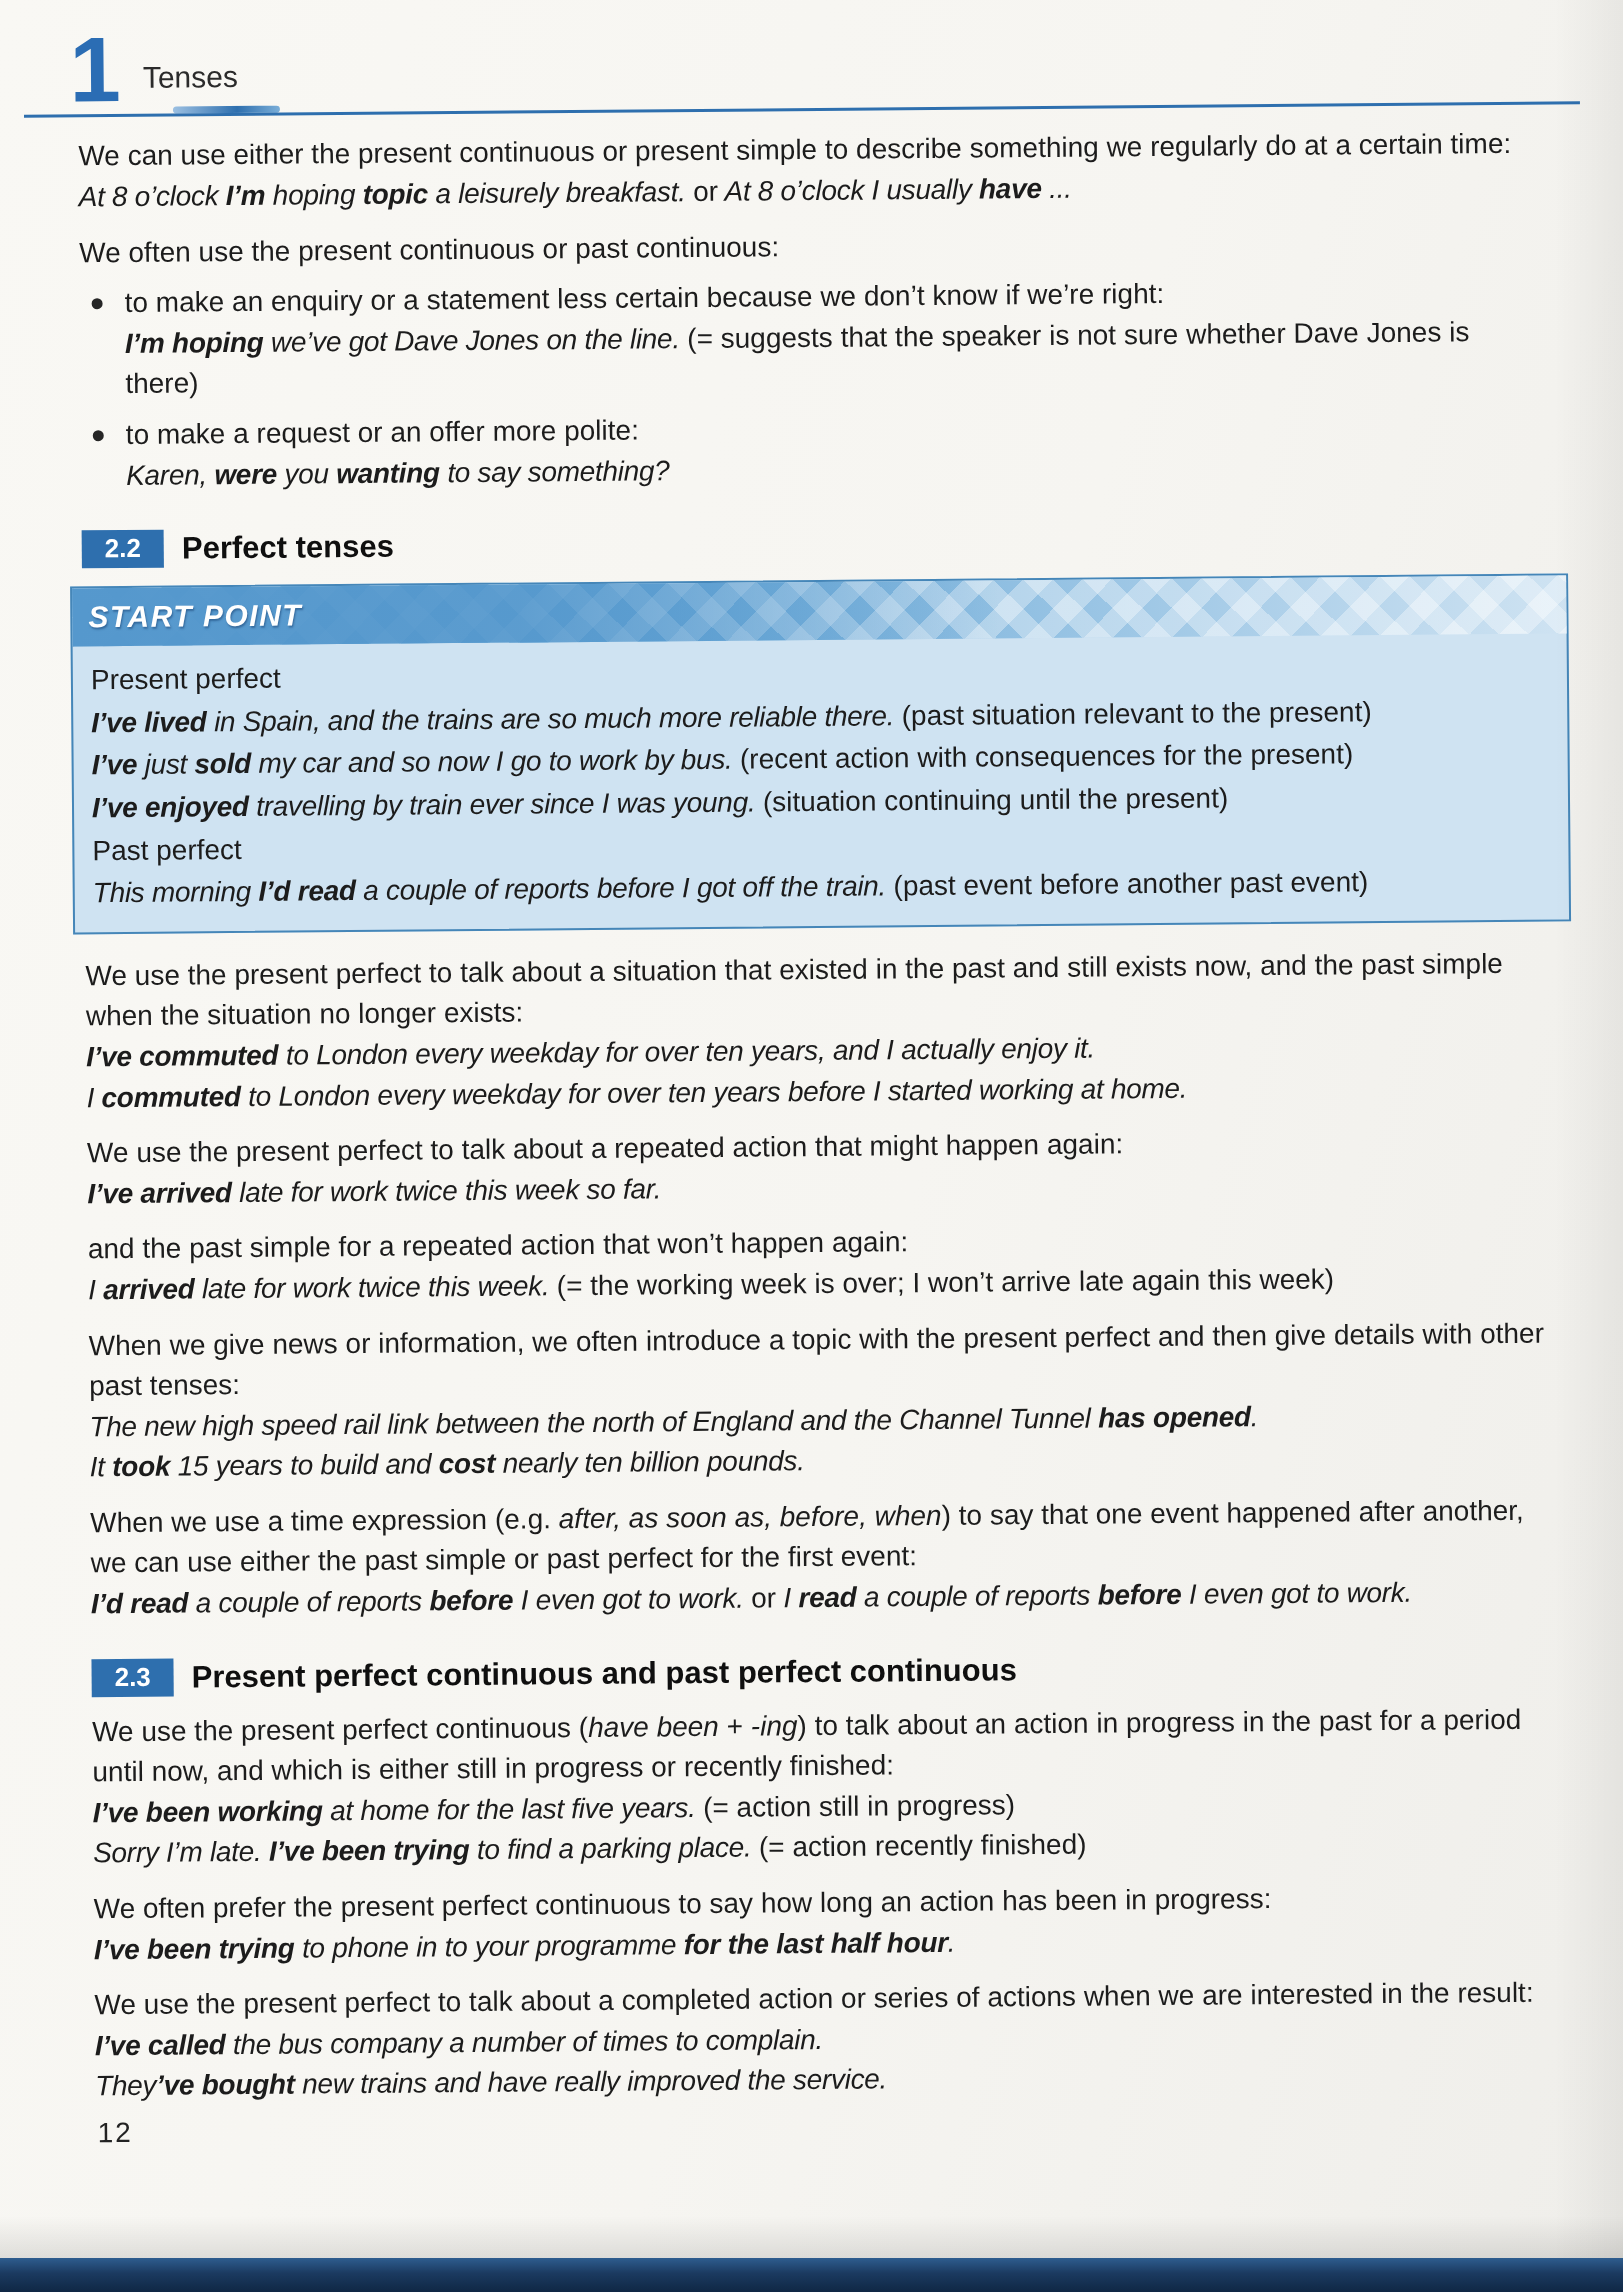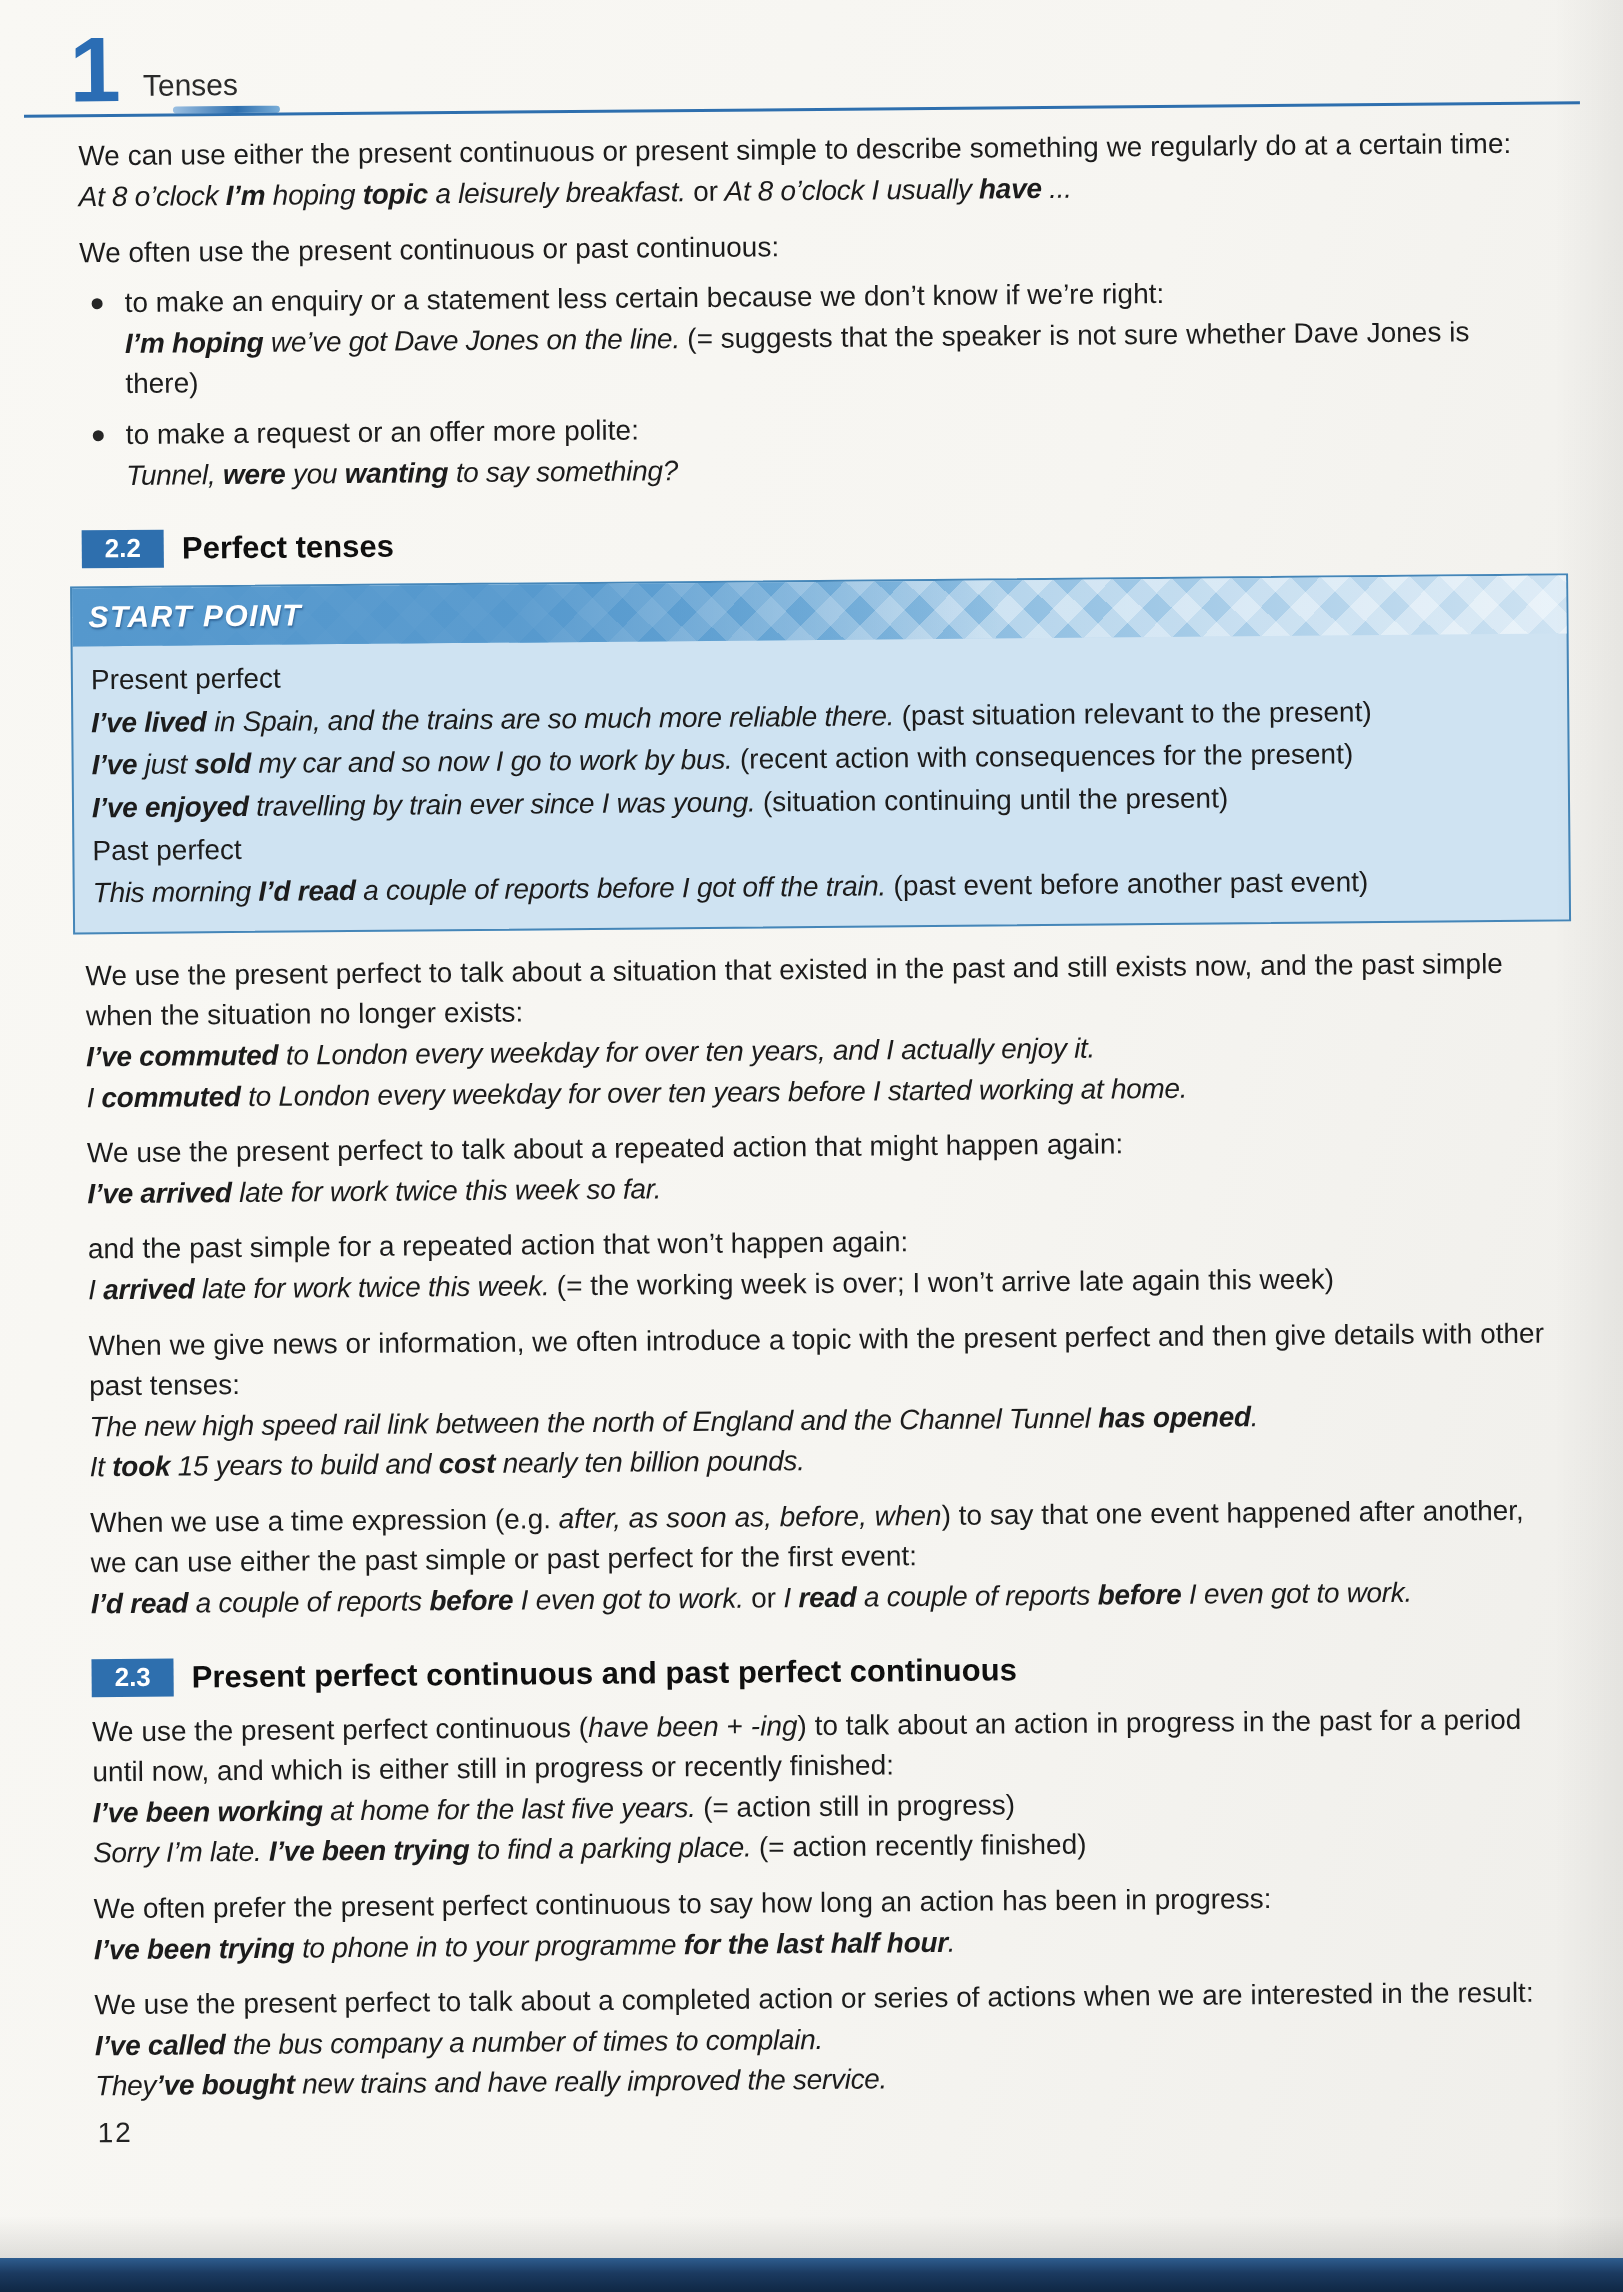--- a/index.html
+++ b/index.html
@@ -15,21 +15,21 @@
   .rotated{
     position:absolute;inset:0;
     transform:rotate(-0.5deg);
     transform-origin:50% 45%;
     padding:26px 80px 0 86px;
     box-sizing:border-box;
   }
   
   .page-header{display:flex;align-items:flex-end;gap:22px;margin-left:-8px;}
   .chapter-number{font-size:92px;font-weight:bold;color:#2b6db4;line-height:0.82;}
-  .chapter-title{font-size:30px;color:#2b2b2b;padding-bottom:4px;}
+  .chapter-title{font-size:30px;color:#2b2b2b;padding-bottom:12px;}
   .header-rule-wrap{position:relative;height:14px;margin:0 -44px 0 -54px;}
   .header-rule{position:absolute;top:7px;left:0;right:0;height:3px;background:#2e6fae;}
   .title-swoosh{position:absolute;top:0;left:149px;width:107px;height:7px;border-radius:4px;
     background:linear-gradient(90deg,#9cc0e2,#2e6fae 60%,#7aaed8);}
   
   .para{font-size:28px;line-height:1.45;margin:15px 0 0;}
   .example{font-size:28px;line-height:1.45;font-style:italic;letter-spacing:-0.3px;margin:0;}
   .b{font-weight:bold;}
   .i{font-style:italic;}
   .example .r{font-style:normal;letter-spacing:0;}
@@ -87,21 +87,21 @@
           <span class="bullet-dot"></span>
           <div class="bullet-body">
             <p class="para"><span>to make an enquiry or a statement less certain because we don’t know if we’re right:</span></p>
             <p class="example"><span class="b">I’m hoping</span><span> we’ve got Dave Jones on the line. </span><span class="r">(= suggests that the speaker is not sure whether Dave Jones is there)</span></p>
           </div>
         </div>
         <div class="bullet-item">
           <span class="bullet-dot"></span>
           <div class="bullet-body">
             <p class="para"><span>to make a request or an offer more polite:</span></p>
-            <p class="example"><span>Tunnel, </span><span class="b">were</span><span> you </span><span class="b">wanting</span><span> to say something?</span></p>
+            <p class="example"><span>Karen, </span><span class="b">were</span><span> you </span><span class="b">wanting</span><span> to say something?</span></p>
           </div>
         </div>
         <div class="section-heading">
           <span class="sec-num">2.2</span>
           <span class="sec-title">Perfect tenses</span>
         </div>
         <div class="start-point-box">
           <div class="sp-header">
             <span class="sp-title">START POINT</span>
           </div>

